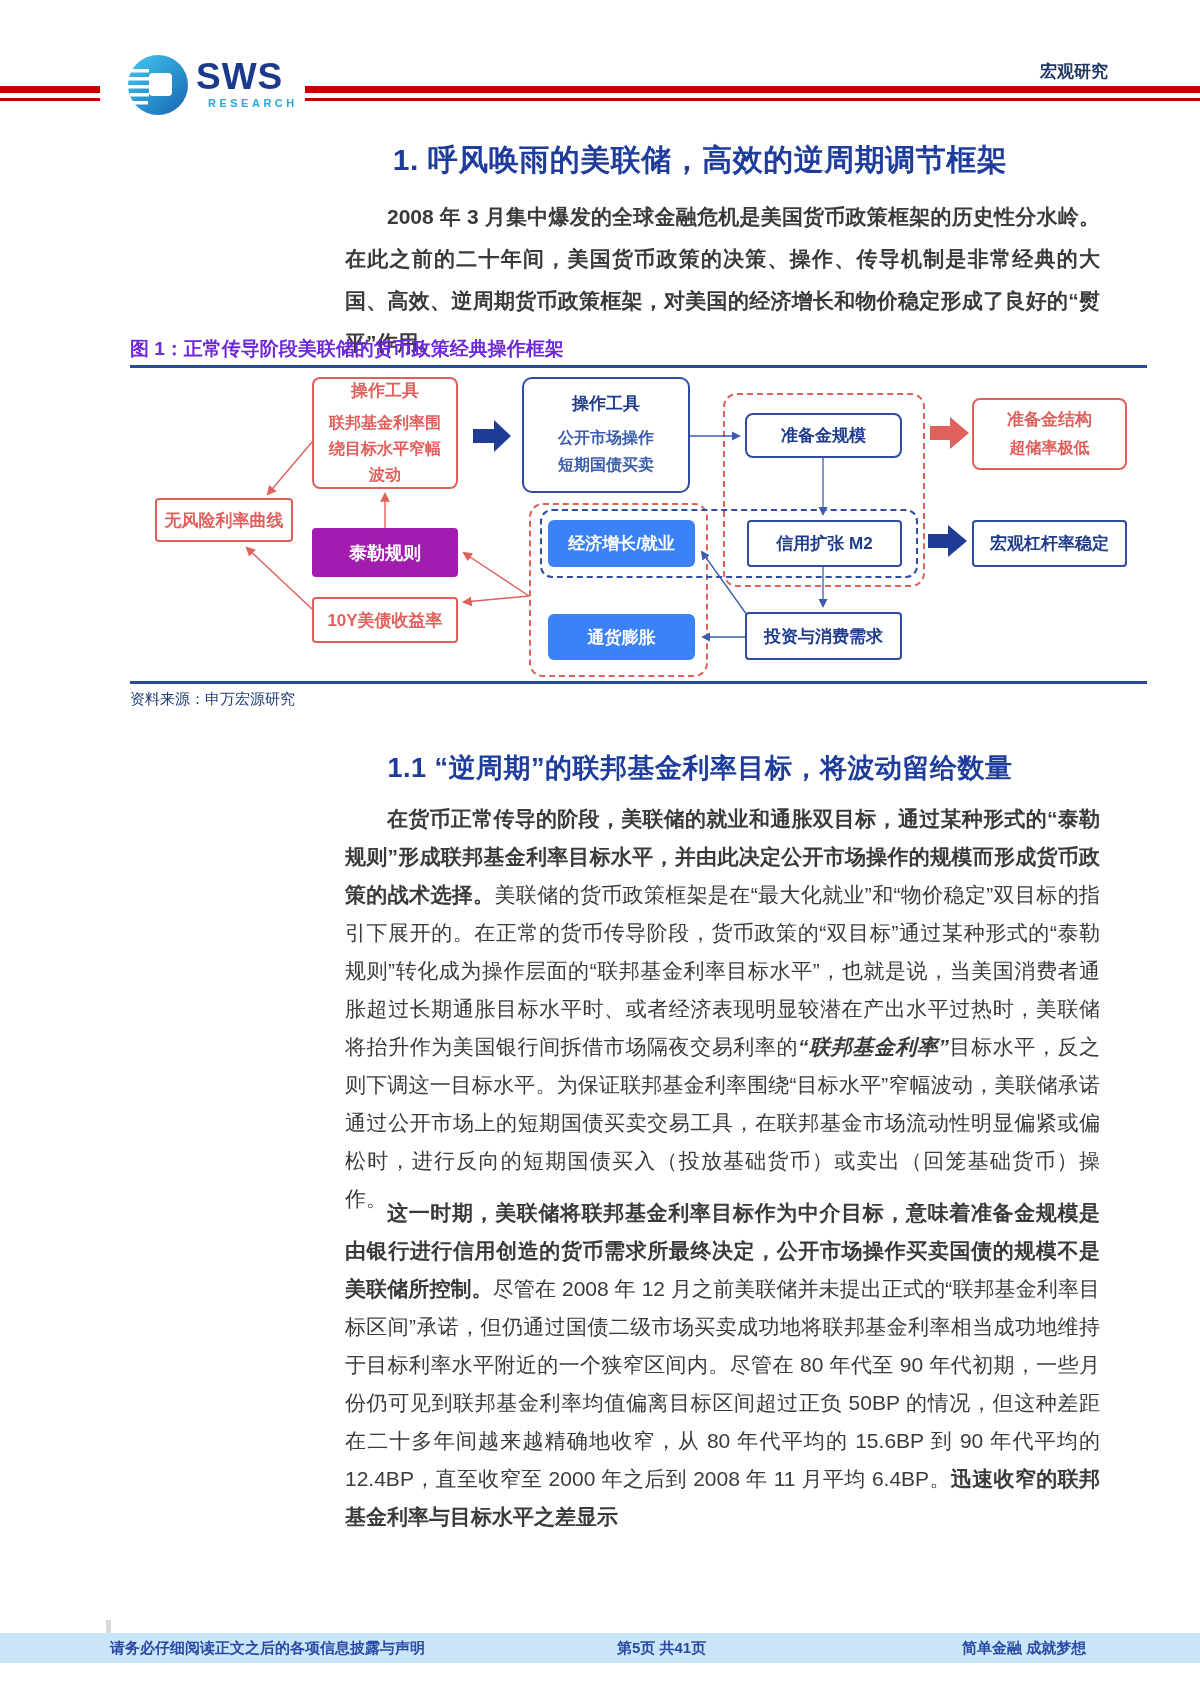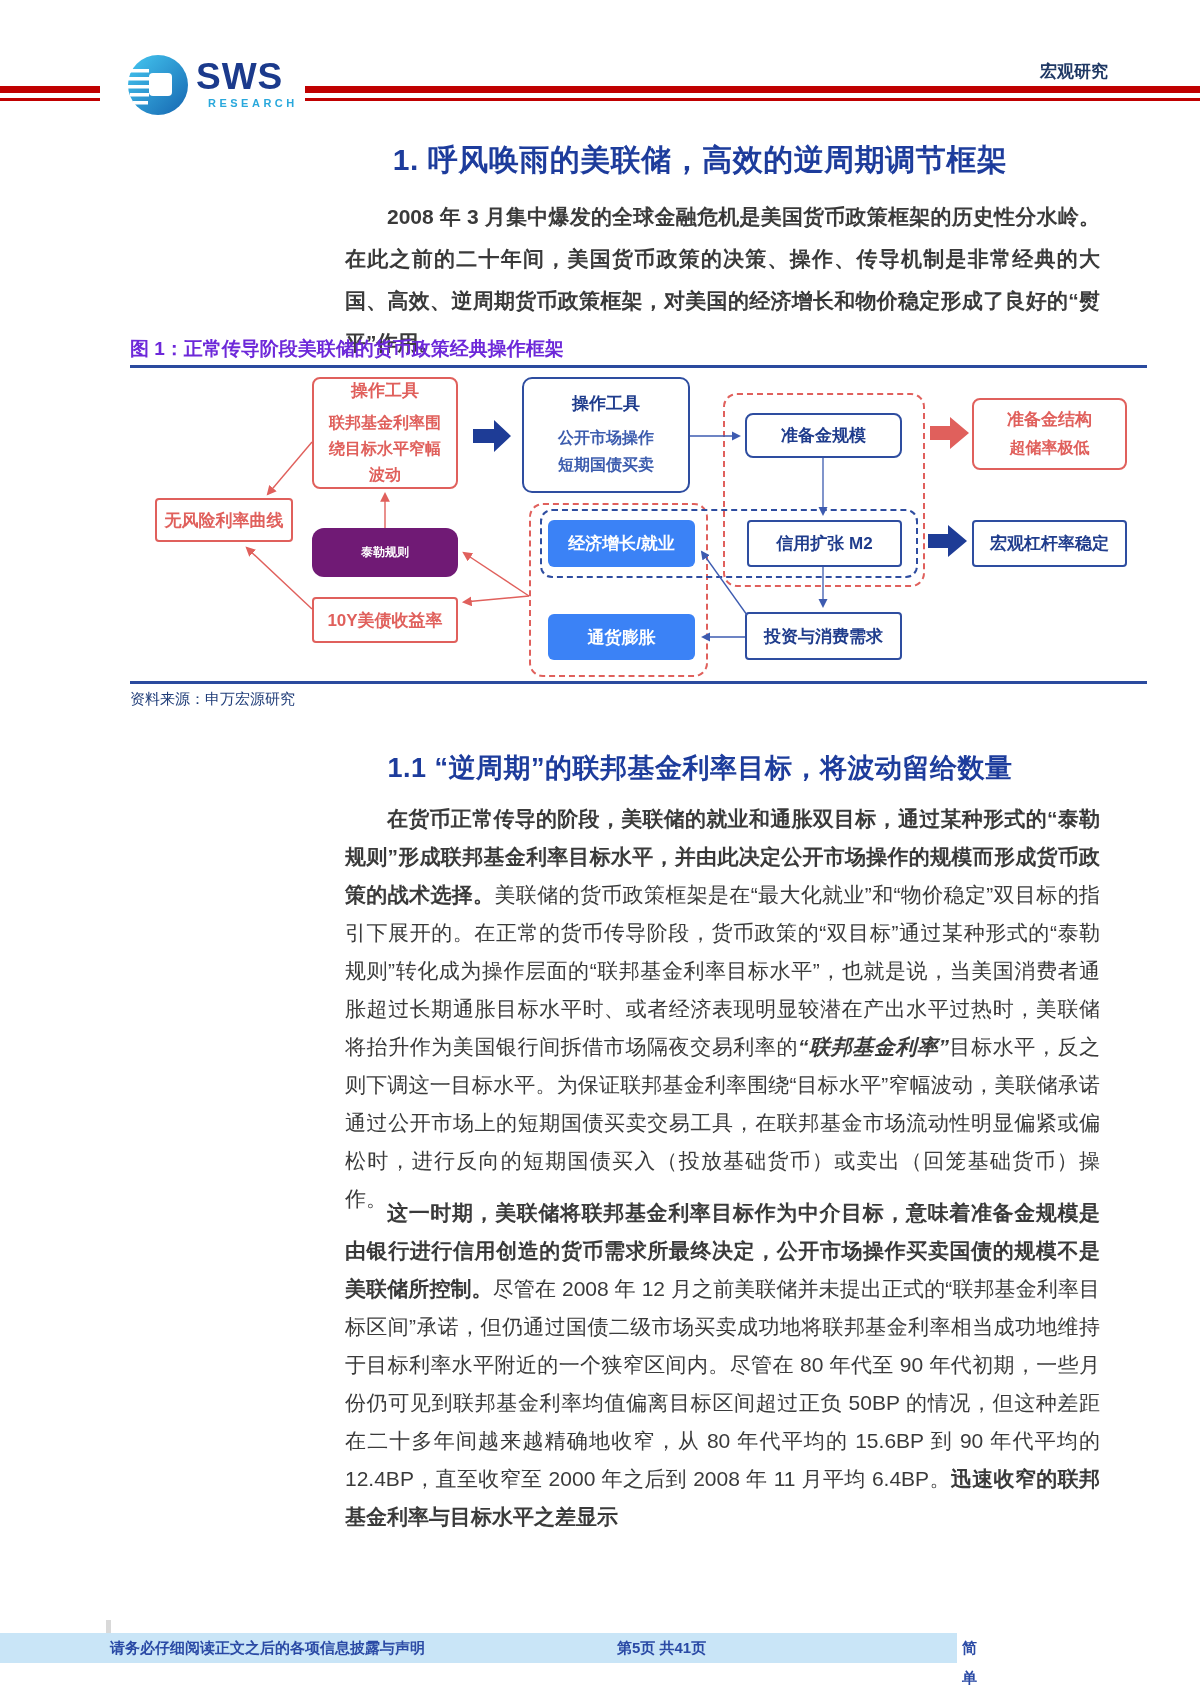--- a/index.html
+++ b/index.html
@@ -39,27 +39,27 @@
 
   .node{position:absolute;display:flex;flex-direction:column;align-items:center;justify-content:center;
         text-align:center;box-sizing:border-box;z-index:2;background:#fff;}
   .rbox{border:2px solid #e0605c;color:#e0605c;border-radius:8px;}
   .rbox .t1{font-size:17px;font-weight:700;}
   .rbox .t2{font-size:16px;font-weight:700;margin-top:8px;line-height:26px;}
   .bbox{border:2px solid #2e4da0;color:#1f3c8c;border-radius:6px;font-size:17px;font-weight:700;}
   .bbox .t1{font-size:17px;font-weight:700;color:#1f3c8c;}
   .bbox .t2{font-size:16px;font-weight:700;color:#3c5cae;margin-top:9px;line-height:27px;}
   .nbox{background:#3b82f6;color:#ffffff;border:none;border-radius:6px;font-size:17px;font-weight:700;}
-  .fbox{background:#701a75;color:#ffffff;border:none;border-radius:12px;font-size:12px;font-weight:700;}
+  .fbox{background:#a21caf;color:#ffffff;border:none;border-radius:4px;font-size:18px;font-weight:700;}
   .dashed-red{position:absolute;border:2px dashed #e0605c;border-radius:14px;z-index:1;background:transparent;box-sizing:border-box;}
   .dashed-blue{position:absolute;border:2px dashed #2e4da0;border-radius:12px;z-index:1;background:transparent;box-sizing:border-box;}
   .arrows{position:absolute;left:0;top:0;z-index:3;pointer-events:none;}
 
   
-  .footer{position:absolute;left:0;top:1633px;width:957px;height:30px;background:#c9e5f7;
+  .footer{position:absolute;left:0;top:1633px;width:1200px;height:30px;background:#c9e5f7;
           font-size:15px;font-weight:700;color:#2a4aa5;line-height:30px;}
   .footer .fl{position:absolute;left:110px;}
   .footer .fc{position:absolute;left:617px;}
   .footer .fr{position:absolute;left:962px;}
   .artifact{position:absolute;left:106px;top:1620px;width:5px;height:20px;background:#d9d9d9;}
 </style>
 </head>
 <body>
 
 <div>

